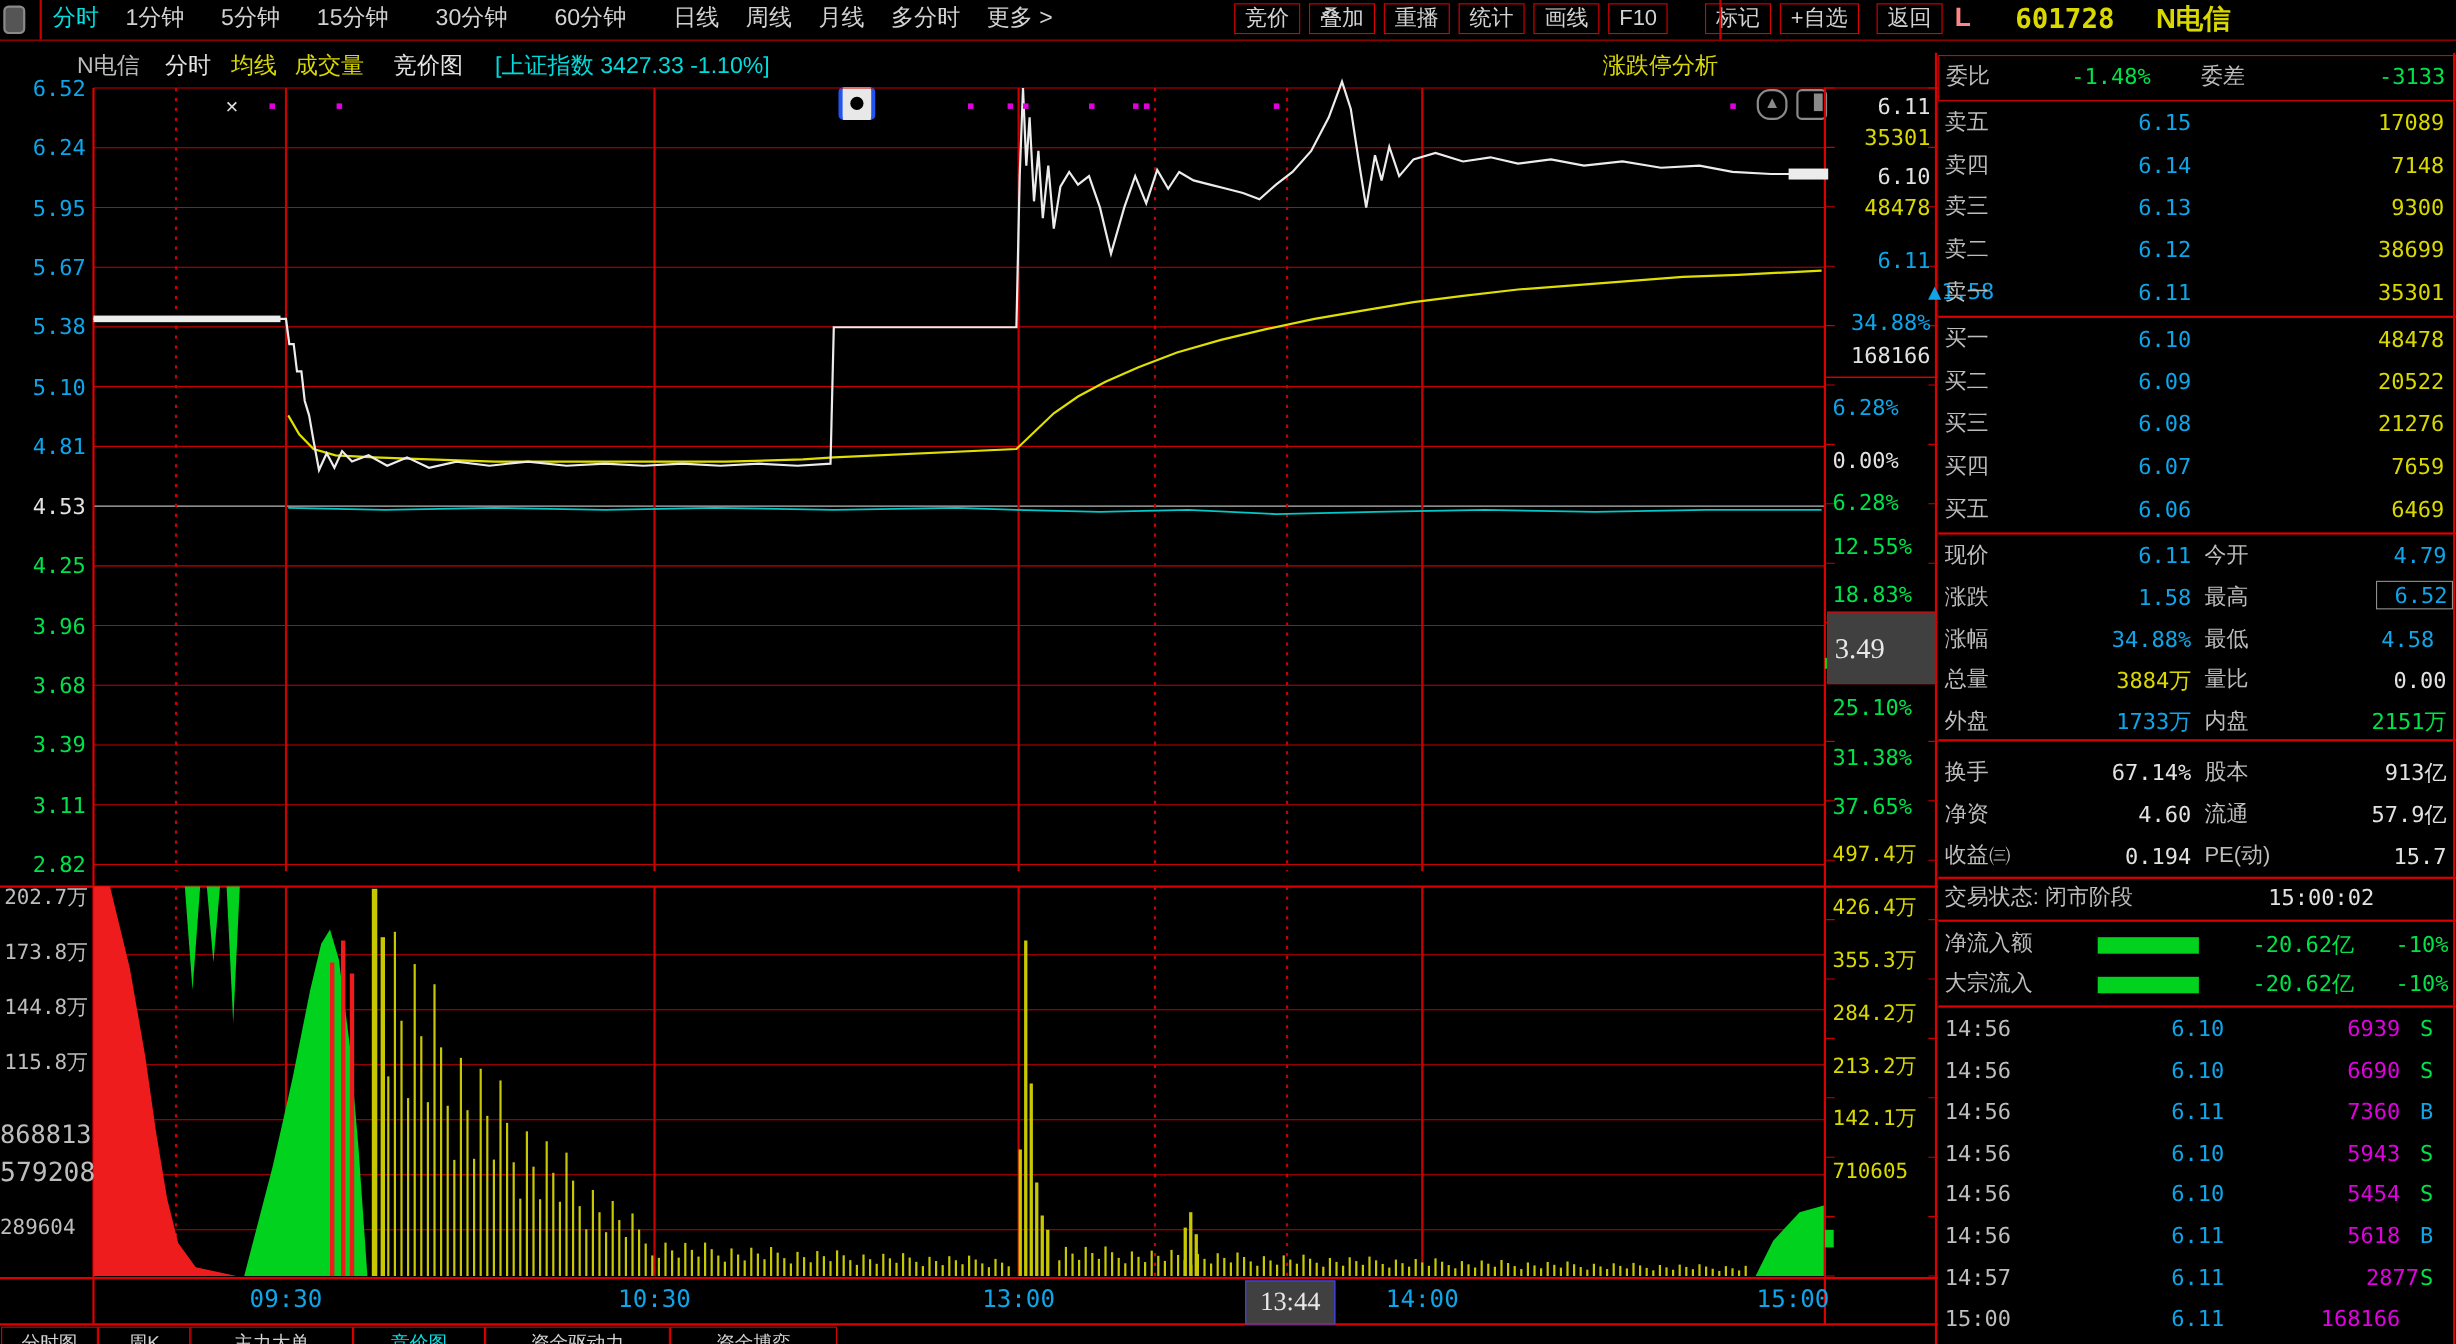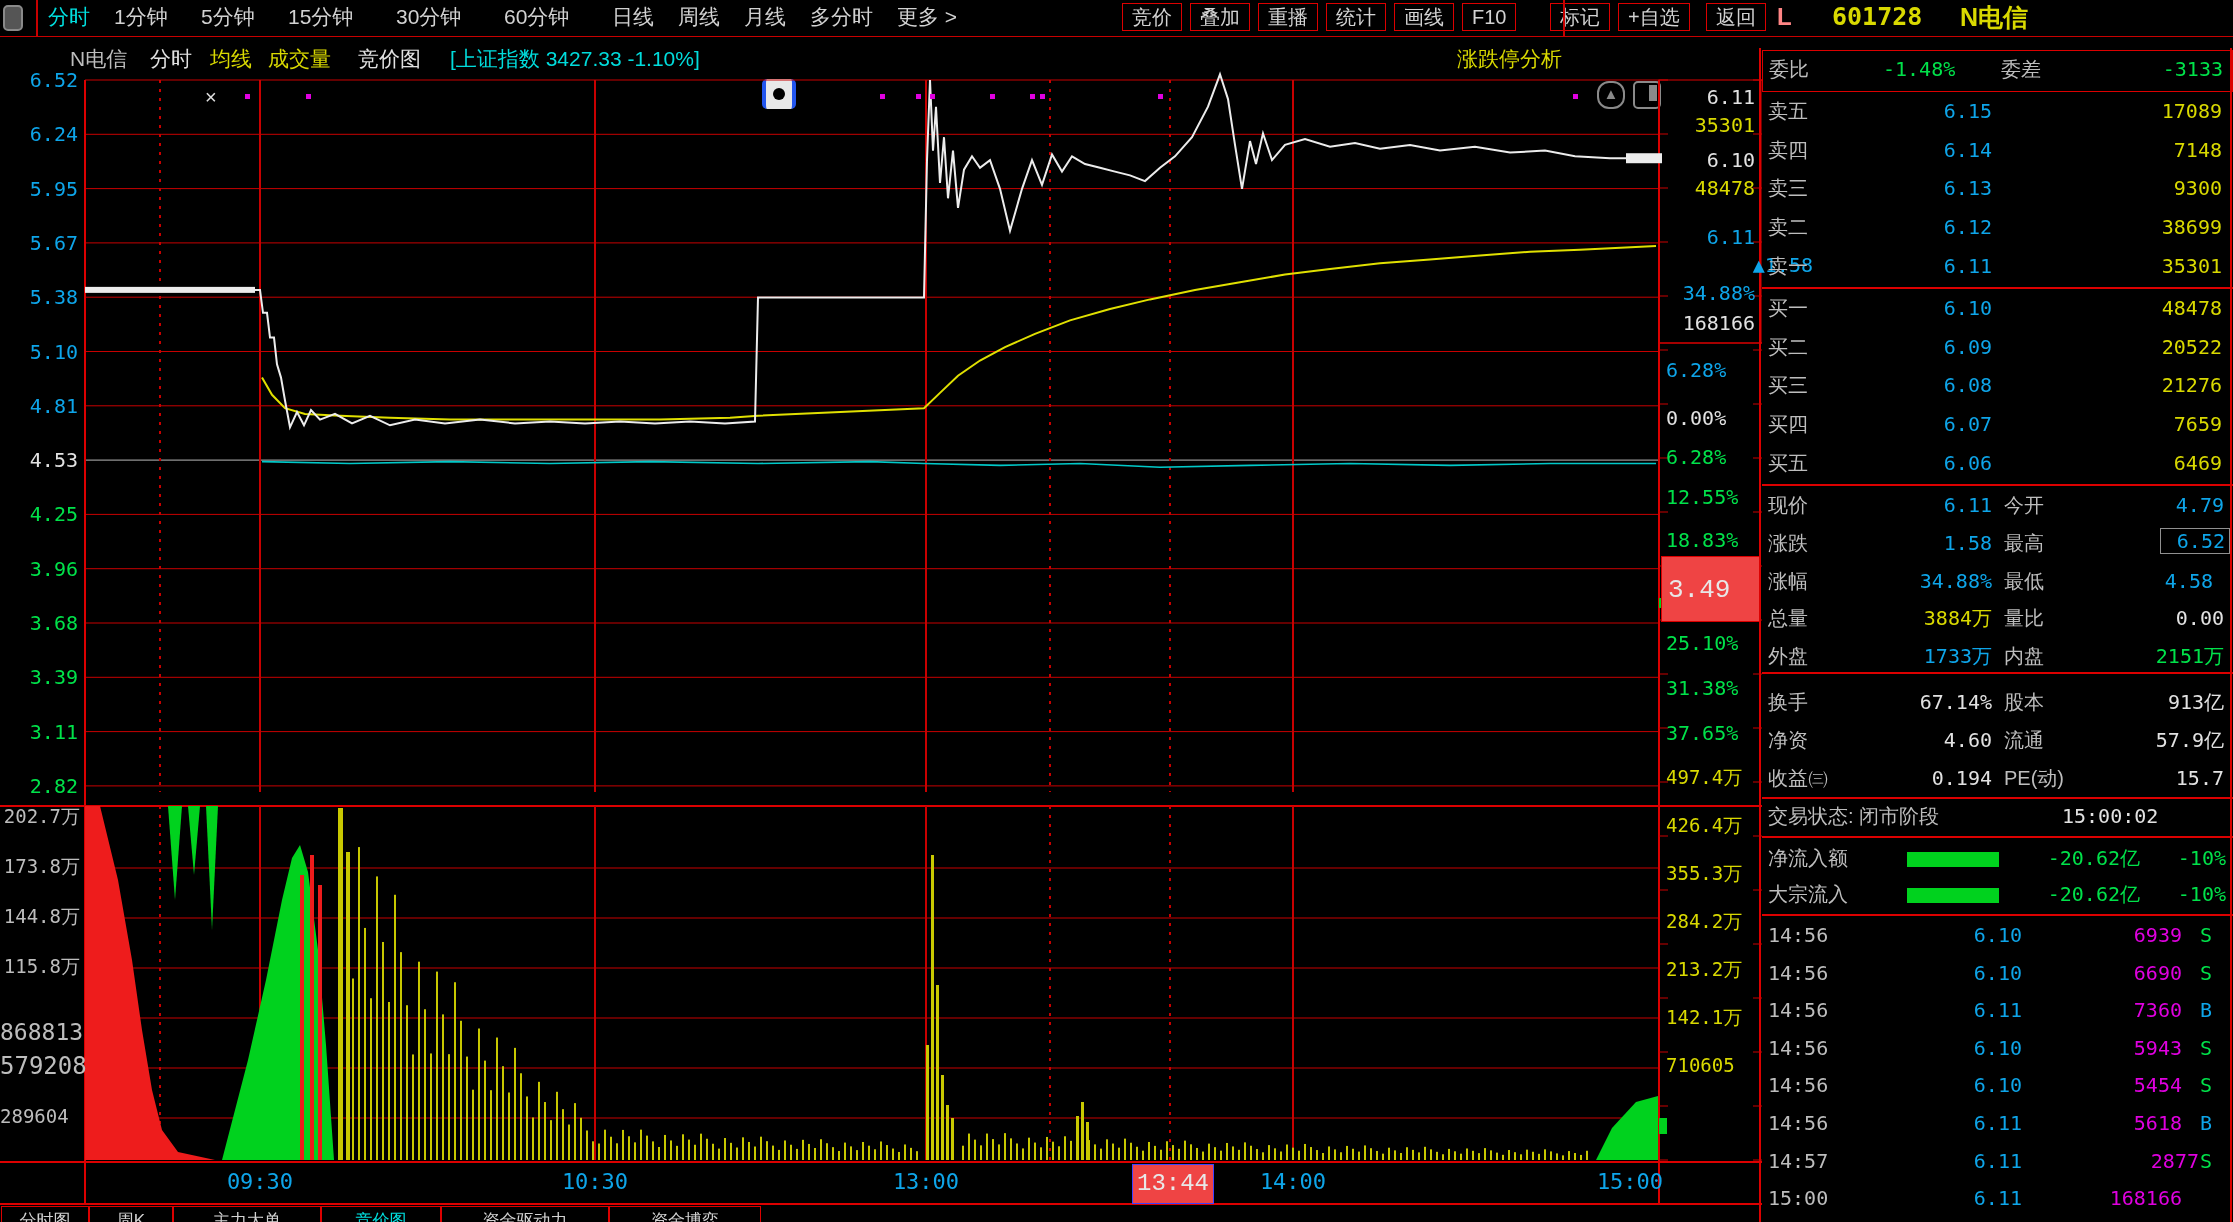--- a/index.html
+++ b/index.html
@@ -18,22 +18,22 @@
   
   #chead{position:absolute;left:0;top:37px;width:1762px;height:43px;}
   .hd{position:absolute;top:8px;font-size:21px;}
   
   .prow{position:absolute;left:1762px;width:471px;}
   .sep{position:absolute;background:#dc0000;}
   
   .btab{position:absolute;top:1206px;height:30px;line-height:28px;text-align:center;
         border:1px solid #dc0000;font-size:17px;color:#d2d2d2;background:#000;}
   #watermark{position:absolute;left:1790px;top:1148px;font-size:44px;color:rgba(175,175,175,.55);}
-  .bluebox{position:absolute;background:#ef4444;color:#e8e8e8;text-align:center;
-           font-family:Liberation Mono, monospace;}
+  .bluebox{position:absolute;background:#404040;color:#e8e8e8;text-align:center;
+           font-family:Liberation Serif, serif;}
   .valbox{border:1px solid #909090;padding:0 4px;}
   .icon-sq{position:absolute;border:2px solid #8a8a8a;border-radius:5px;}
 </style>
 </head>
 <body>
 
 <div id="app">
 
   <div id="topbar">
     <div class="icon-sq" style="left:3px;top:5px;width:16px;height:22px;background:#555;"></div>

